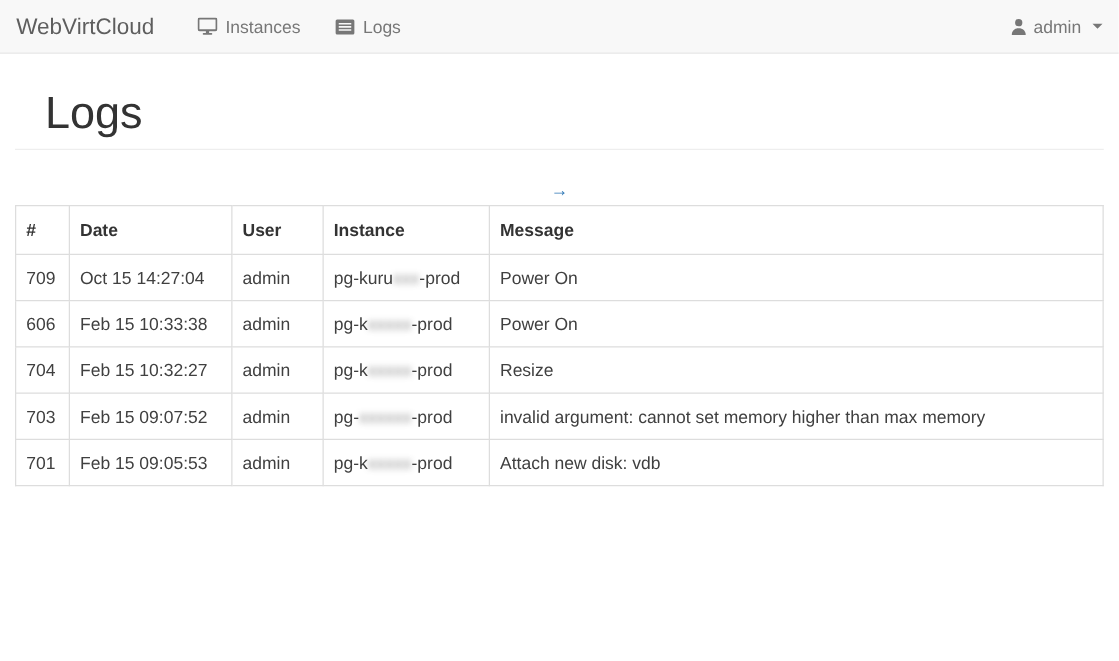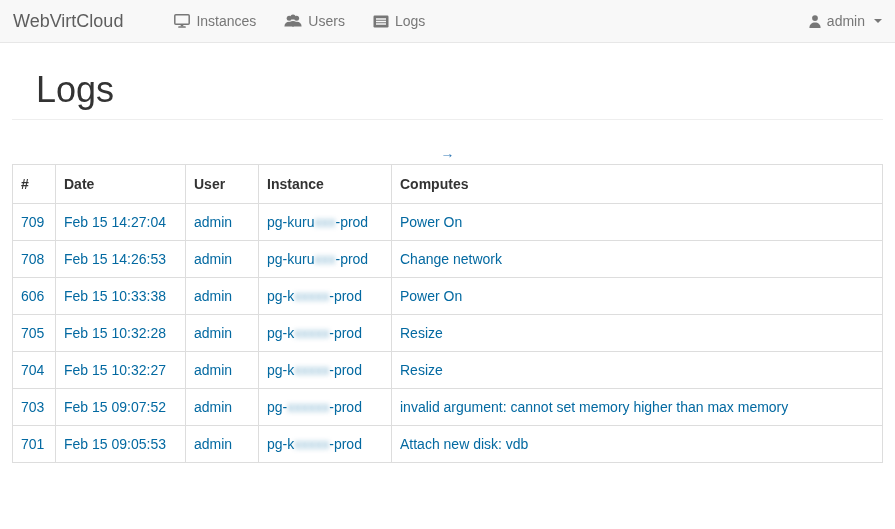--- a/index.html
+++ b/index.html
@@ -15,21 +15,21 @@
     background: #f8f8f8;
     border-bottom: 1px solid #e7e7e7;
     display: flex;
     align-items: center;
     padding: 0 13px;
   }
   .brand {
     font-size: 18px;
     color: #5e5e5e;
     text-decoration: none;
-    margin-right: 37px;
+    margin-right: 21px;
     cursor: pointer;
   }
   .nav-list { display: flex; align-items: center; }
   .nav-item {
     display: flex;
     align-items: center;
     gap: 6px;
     padding: 16px 14px;
     font-size: 14px;
     color: #777;
@@ -85,21 +85,21 @@
     border-collapse: collapse;
     margin-top: 2px;
     font-size: 14px;
   }
   table.logs th, table.logs td {
     border: 1px solid #ddd;
     padding: 8px;
     text-align: left;
     vertical-align: middle;
     line-height: 20px;
-    color: #0369a1;
+    color: #404040;
   }
   table.logs th {
     font-weight: 700;
     color: #333;
     padding-top: 9px;
     padding-bottom: 9px;
   }
   col.c-id { width: 43px; }
   col.c-date { width: 130px; }
   col.c-user { width: 73px; }
@@ -122,33 +122,20 @@
         <svg width="16" height="14" viewBox="0 0 16 14">
           <rect x="0.8" y="0.8" width="14.4" height="9.4" rx="1" fill="none" stroke="#777" stroke-width="1.5"></rect>
           <rect x="6.7" y="10.2" width="2.6" height="2.2" fill="#777"></rect>
           <rect x="4.2" y="12.3" width="7.6" height="1.5" rx="0.6" fill="#777"></rect>
         </svg>
       </span>
       <span>Instances</span>
     </a>
     <a class="nav-item">
       <span>
-        <svg width="18" height="14" viewBox="0 0 18 14" fill="#777">
-          <circle cx="5.2" cy="4.2" r="2.5"></circle>
-          <circle cx="12.6" cy="4.2" r="2.5"></circle>
-          <circle cx="9" cy="3" r="2.6"></circle>
-          <path d="M0.4 12.6c0-3.2 2.1-4.9 4.8-4.9s4.8 1.7 4.8 4.9z"></path>
-          <path d="M8 12.6c0-3.2 2.1-4.9 4.8-4.9s4.8 1.7 4.8 4.9z"></path>
-          <path d="M4.2 11c0.4-2.6 2.3-4 4.8-4s4.4 1.4 4.8 4z"></path>
-        </svg>
-      </span>
-      <span>Users</span>
-    </a>
-    <a class="nav-item">
-      <span>
         <svg width="16" height="13" viewBox="0 0 16 13">
           <rect x="0.5" y="0.5" width="15" height="12" rx="1.2" fill="#777"></rect>
           <path d="M3 4h10M3 6.5h10M3 9h10" stroke="#f8f8f8" stroke-width="1.3"></path>
         </svg>
       </span>
       <span>Logs</span>
     </a>
   </div>
 
   <div class="user-menu">
@@ -180,51 +167,37 @@
         <col class="c-user">
         <col class="c-instance">
         <col>
     </colgroup>
     <thead>
       <tr>
         <th>#</th>
         <th>Date</th>
         <th>User</th>
         <th>Instance</th>
-        <th>Computes</th>
+        <th>Message</th>
       </tr>
     </thead>
     <tbody>
       <tr>
         <td>709</td>
-        <td>Feb 15 14:27:04</td>
+        <td>Oct 15 14:27:04</td>
         <td>admin</td>
         <td><span>pg-kuru</span><span class="redact">xxx</span><span>-prod</span></td>
         <td>Power On</td>
       </tr>
       <tr>
-        <td>708</td>
-        <td>Feb 15 14:26:53</td>
-        <td>admin</td>
-        <td><span>pg-kuru</span><span class="redact">xxx</span><span>-prod</span></td>
-        <td>Change network</td>
-      </tr>
-      <tr>
         <td>606</td>
         <td>Feb 15 10:33:38</td>
         <td>admin</td>
         <td><span>pg-k</span><span class="redact">xxxxx</span><span>-prod</span></td>
         <td>Power On</td>
-      </tr>
-      <tr>
-        <td>705</td>
-        <td>Feb 15 10:32:28</td>
-        <td>admin</td>
-        <td><span>pg-k</span><span class="redact">xxxxx</span><span>-prod</span></td>
-        <td>Resize</td>
       </tr>
       <tr>
         <td>704</td>
         <td>Feb 15 10:32:27</td>
         <td>admin</td>
         <td><span>pg-k</span><span class="redact">xxxxx</span><span>-prod</span></td>
         <td>Resize</td>
       </tr>
       <tr>
         <td>703</td>

